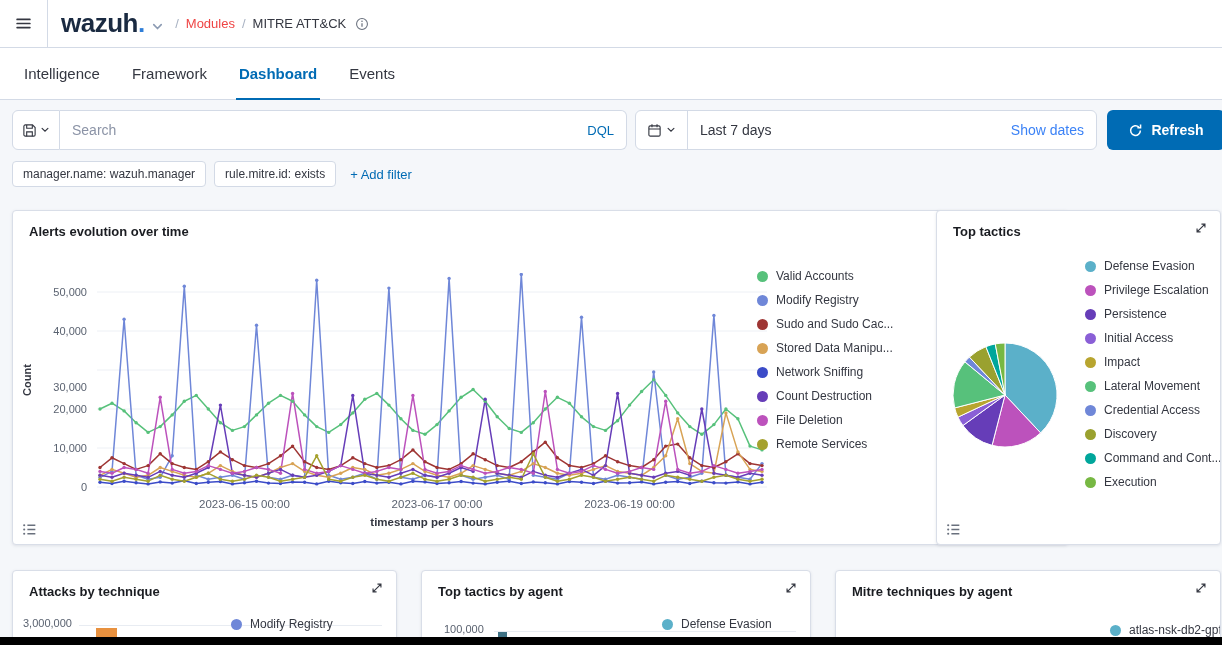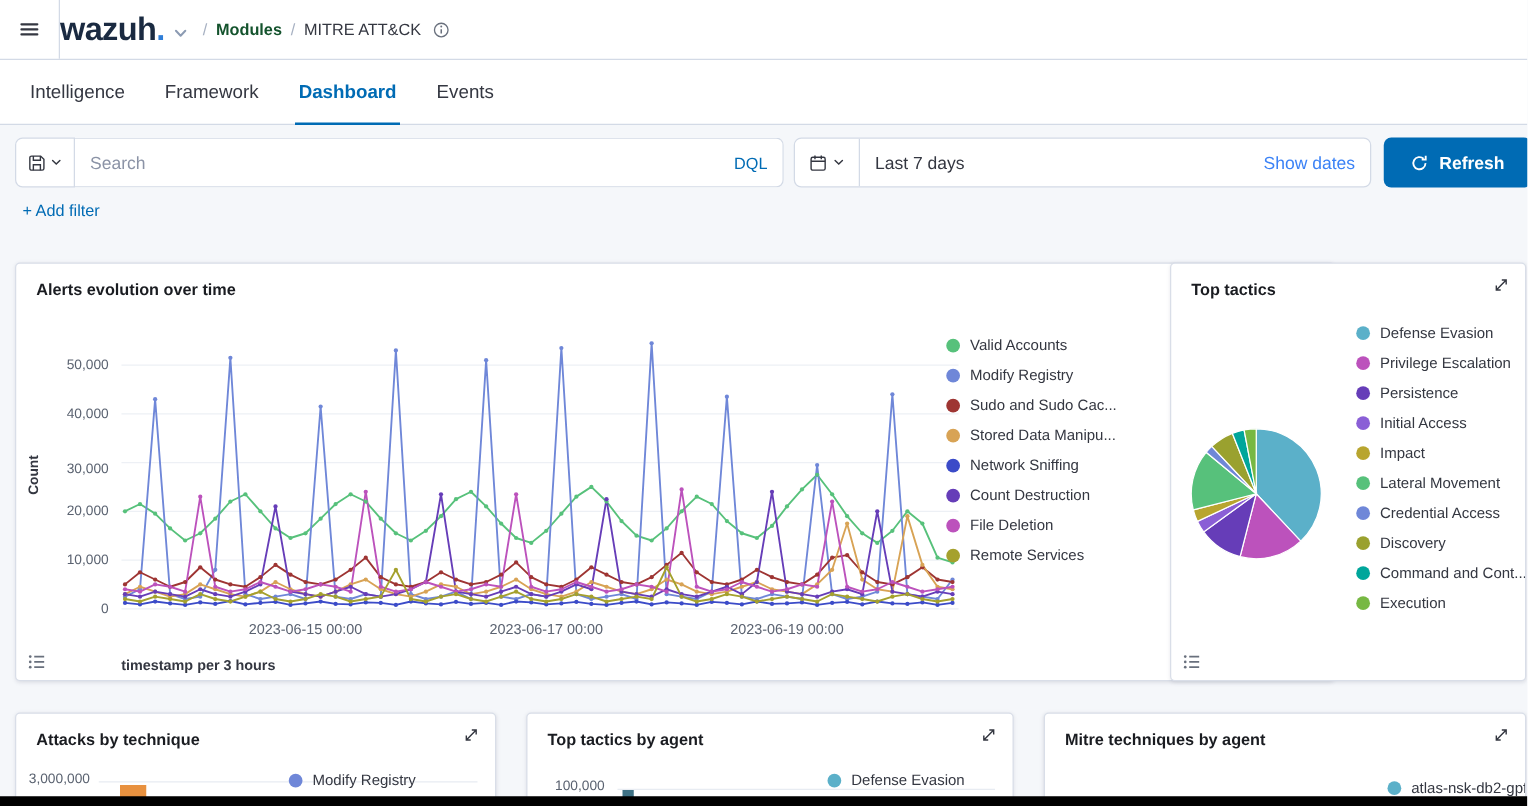--- a/index.html
+++ b/index.html
@@ -3,27 +3,27 @@
 <meta charset="utf-8">
 <style>
   *{margin:0;padding:0;box-sizing:border-box;}
   html,body{width:1222px;height:645px;overflow:hidden;}
   body{font-family:"Liberation Sans",sans-serif;color:#343741;background:#fff;}
   .app{position:relative;width:1222px;height:645px;overflow:hidden;background:#fff;}
 
   
   .topbar{position:absolute;top:0;left:0;right:0;height:48px;background:#fff;border-bottom:1px solid #d3dae6;display:flex;align-items:center;z-index:10;}
   .menu-btn{width:48px;height:100%;display:flex;align-items:center;justify-content:center;border-right:1px solid #d3dae6;color:#343741;cursor:pointer;}
-  .logo-wrap{display:flex;align-items:center;margin-left:0;cursor:pointer;}
+  .logo-wrap{display:flex;align-items:center;margin-left:13px;cursor:pointer;}
   .logo-text{font-size:26px;font-weight:700;color:#1a2a41;letter-spacing:-0.5px;}
   .logo-dot{font-size:26px;font-weight:700;color:#2f7ed8;}
   .logo-caret{color:#8c9bb3;margin:6px 4px 0 5px;display:flex;}
   .crumbs{display:flex;align-items:center;font-size:13px;gap:7px;margin-left:6px;}
   .crumb-sep{color:#a7b1c2;}
-  .crumb-link{color:#14532d;cursor:pointer;font-weight:bold;}
+  .crumb-link{color:#ef4444;cursor:pointer;}
   .crumb-current{color:#343741;}
   .info-icon{color:#69707d;display:flex;margin-left:2px;cursor:pointer;}
 
   
   .tabsbar{position:absolute;top:48px;left:0;right:0;height:52px;background:#fff;border-bottom:1px solid #d3dae6;display:flex;align-items:stretch;padding-left:8px;z-index:9;}
   .tabs{display:flex;align-items:stretch;}
   .tab{display:flex;align-items:center;padding:0 16px;font-size:15px;color:#343741;cursor:pointer;position:relative;}
   .tab.active{color:#006BB4;font-weight:700;}
   .tab.active::after{content:"";position:absolute;left:13px;right:13px;bottom:-1px;height:2px;background:#006BB4;}
   .tab-actions{margin-left:auto;display:flex;align-items:center;gap:26px;padding-right:14px;}
@@ -54,21 +54,21 @@
   .expand-btn{position:absolute;top:10px;right:12px;color:#343741;cursor:pointer;display:flex;}
   .inspect-btn{position:absolute;left:8px;bottom:6px;color:#69707d;cursor:pointer;display:flex;}
 
   #alerts-panel{left:12px;top:110px;width:1056px;height:335px;}
   .alerts-plot{position:absolute;left:84px;top:62px;}
   .y-axis{position:absolute;left:26px;top:62px;width:52px;height:220px;}
   .y-tick{position:absolute;right:4px;font-size:11px;color:#5a6270;transform:translateY(-50%);white-space:nowrap;}
   .count-label{position:absolute;left:-26px;top:163px;width:80px;text-align:center;transform:rotate(-90deg);font-size:11px;font-weight:700;color:#343741;}
   .x-axis{position:absolute;left:84px;top:287px;width:670px;height:16px;}
   .x-tick{position:absolute;top:0;transform:translateX(-50%);font-size:11.5px;color:#5a6270;white-space:nowrap;}
-  .x-axis-title{position:absolute;left:84px;top:316px;width:670px;text-align:left;font-size:11.5px;font-weight:700;color:#343741;}
+  .x-axis-title{position:absolute;left:84px;top:305px;width:670px;text-align:center;font-size:11.5px;font-weight:700;color:#343741;}
   .legend{position:absolute;display:flex;flex-direction:column;gap:10px;}
   #alerts-legend{left:744px;top:58px;}
   .legend-item{display:flex;align-items:center;gap:8px;font-size:12px;color:#343741;cursor:pointer;white-space:nowrap;line-height:14px;}
   .legend-dot{width:11px;height:11px;border-radius:50%;flex:none;}
 
   #tactics-panel{left:936px;top:110px;width:285px;height:335px;}
   #tactics-legend{left:148px;top:48px;}
   .tactics-pie{position:absolute;left:12px;top:128px;}
 
   #attacks-panel{left:12px;top:470px;width:385px;height:180px;}
@@ -167,36 +167,40 @@
           <svg width="15" height="15" viewBox="0 0 16 16">
               <path d="M13.2 8A5.2 5.2 0 1 1 11.6 4.3" fill="none" stroke="#fff" stroke-width="1.6"></path>
               <path d="M13.4 1.6V5h-3.4" fill="none" stroke="#fff" stroke-width="1.6"></path>
             </svg>
         </span>
         <span>Refresh</span>
       </div>
     </div>
 
     <div class="filter-row">
+      <div style="display:flex;gap:8px;">
+          <div class="pill">manager.name: wazuh.manager</div>
+          <div class="pill">rule.mitre.id: exists</div>
+        </div>
       <div class="add-filter">+ Add filter</div>
     </div>
 
     <section class="panel" id="alerts-panel">
       <h2 class="panel-title">Alerts evolution over time</h2>
       <div class="expand-btn">
         <svg width="14" height="14" viewBox="0 0 16 16">
             <path d="M3.5 12.5L12.5 3.5M8.5 3.5h4v4M7.5 12.5h-4v-4" stroke="currentColor" stroke-width="1.3" fill="none"></path>
           </svg>
       </div>
       <div class="count-label">Count</div>
       <div class="y-axis">
           <div class="y-tick" style="top: 214px;">0</div>
           <div class="y-tick" style="top: 175px;">10,000</div>
           <div class="y-tick" style="top: 136px;">20,000</div>
-          <div class="y-tick" style="top: 102px;">30,000</div>
+          <div class="y-tick" style="top: 114px;">30,000</div>
           <div class="y-tick" style="top: 58px;">40,000</div>
           <div class="y-tick" style="top: 19px;">50,000</div>
         </div>
       <svg class="alerts-plot" width="670" height="220">
           <line x1="0" y1="214.0" x2="670" y2="214.0" stroke="#edf0f5" stroke-width="1"></line>
           <line x1="0" y1="175.0" x2="670" y2="175.0" stroke="#edf0f5" stroke-width="1"></line>
           <line x1="0" y1="136.0" x2="670" y2="136.0" stroke="#edf0f5" stroke-width="1"></line>
           <line x1="0" y1="97.0" x2="670" y2="97.0" stroke="#edf0f5" stroke-width="1"></line>
           <line x1="0" y1="58.0" x2="670" y2="58.0" stroke="#edf0f5" stroke-width="1"></line>
           <line x1="0" y1="19.0" x2="670" y2="19.0" stroke="#edf0f5" stroke-width="1"></line>

